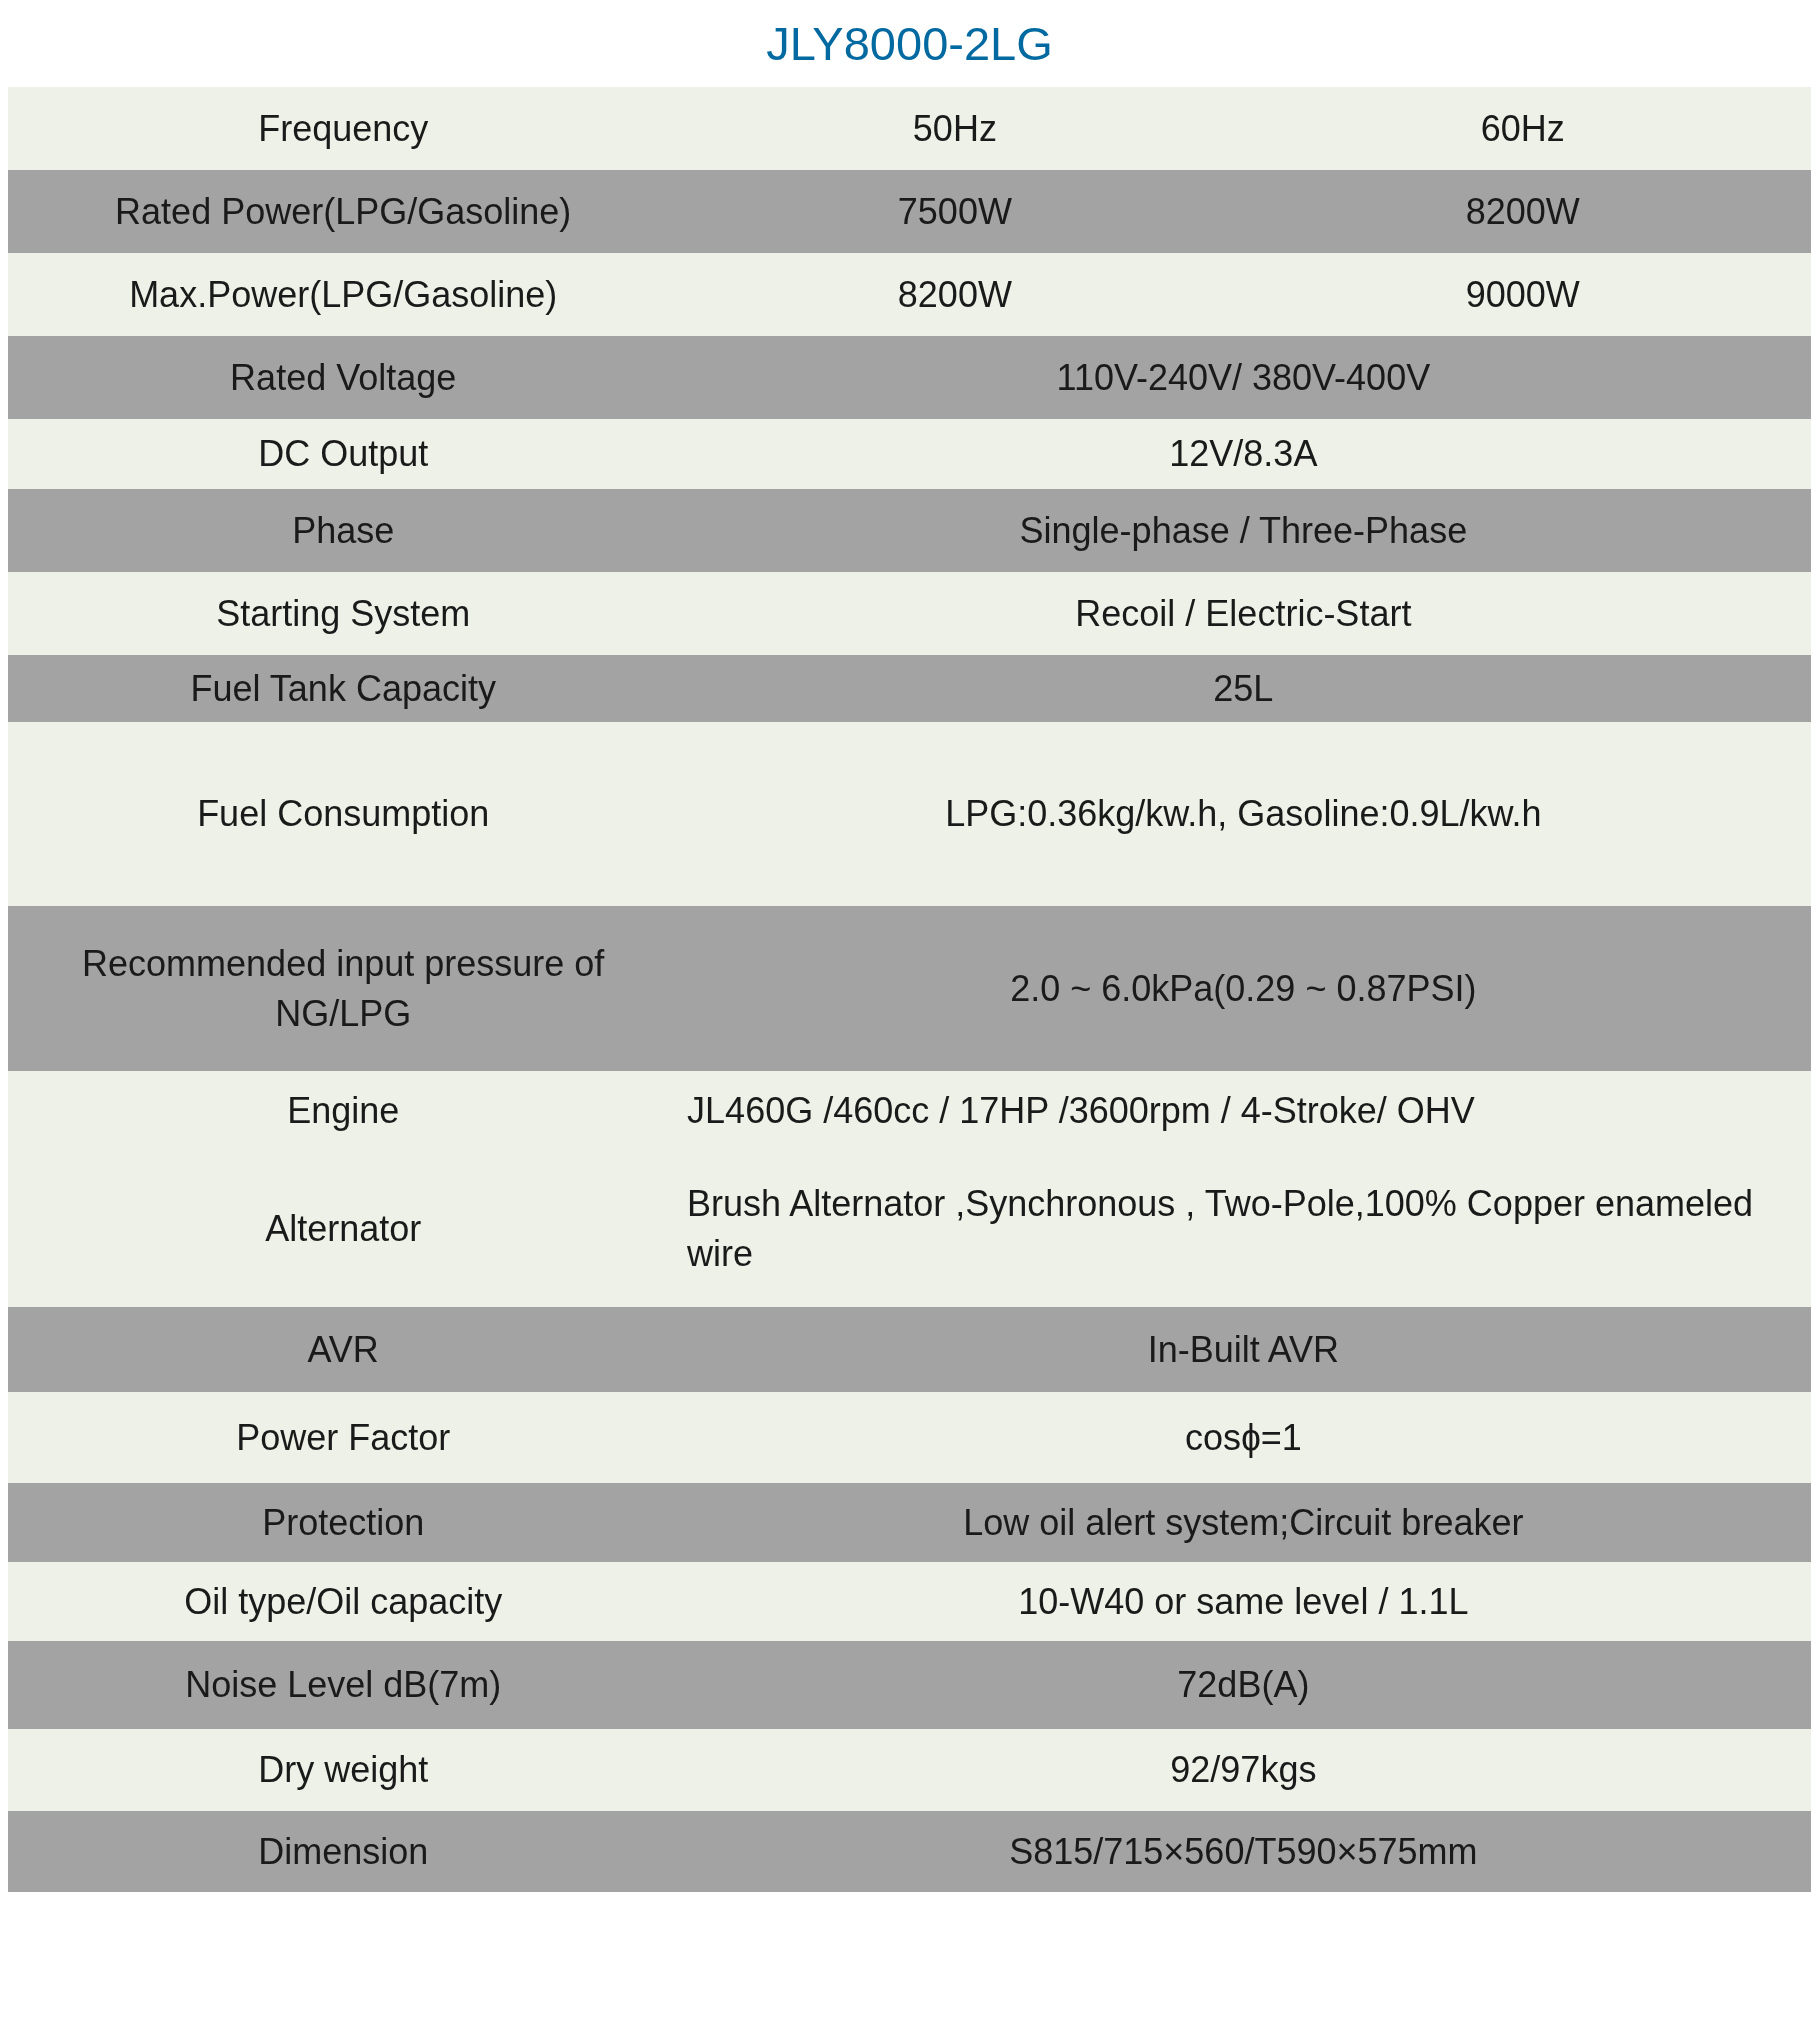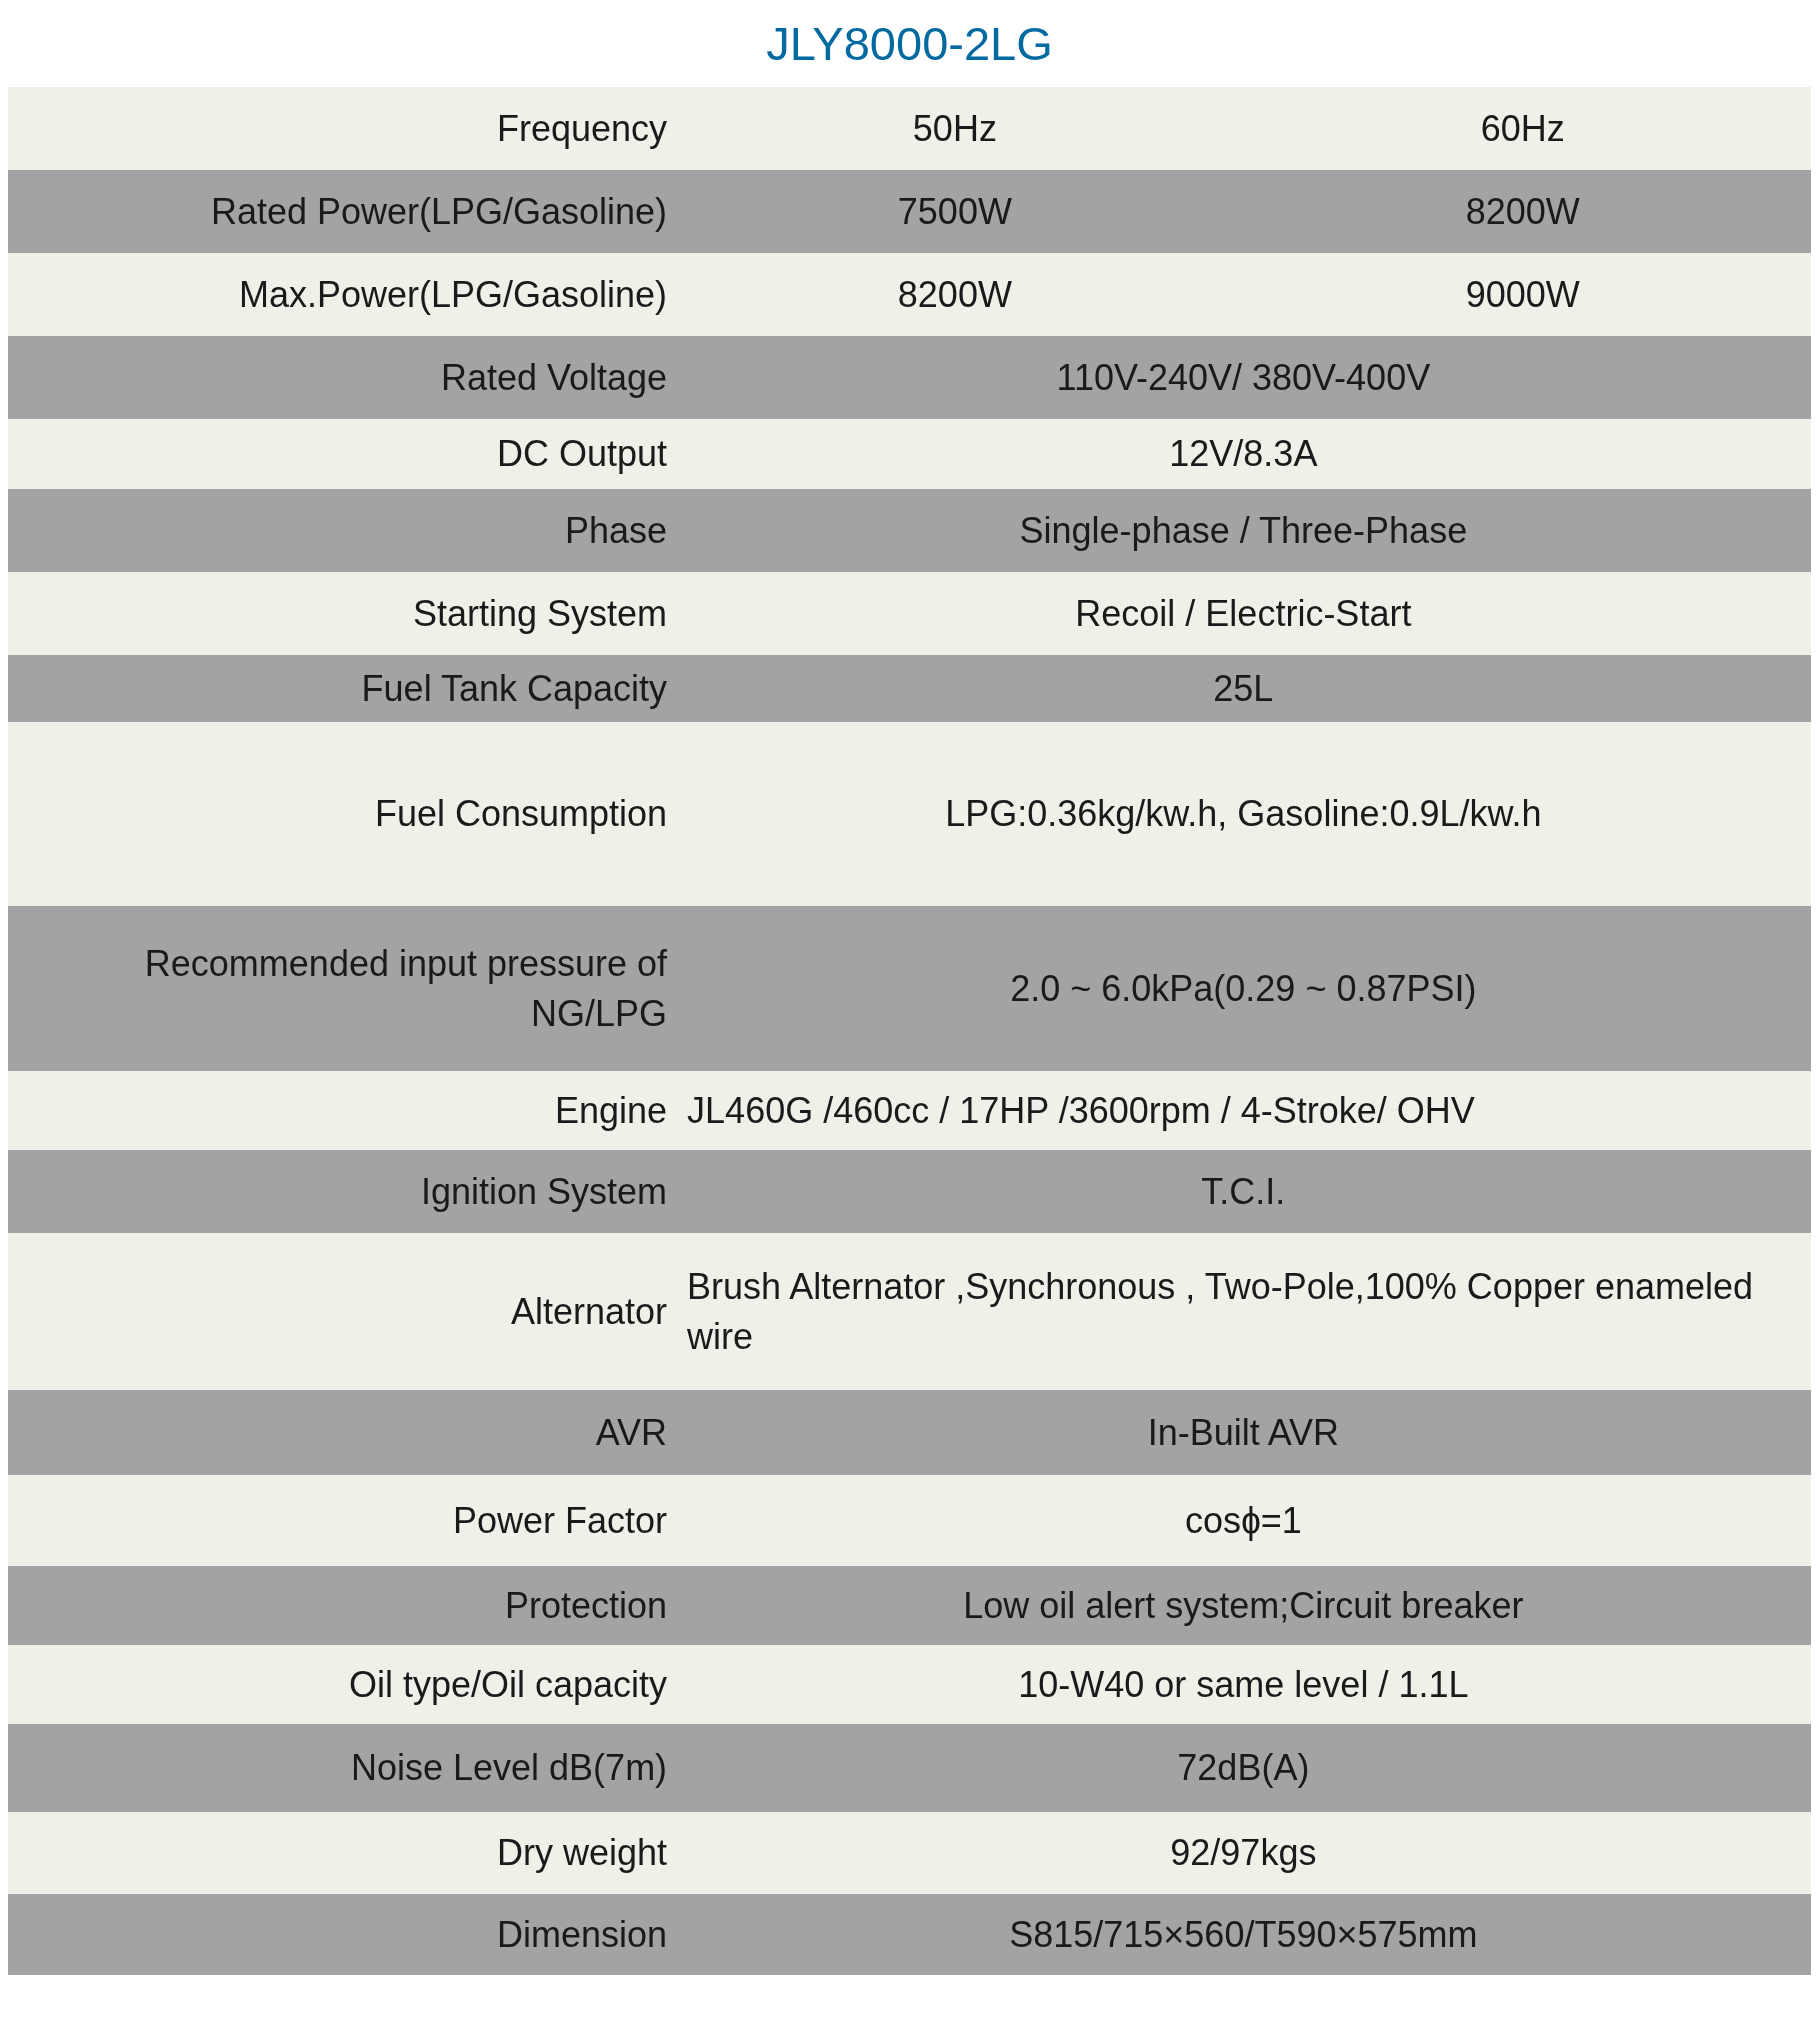--- a/index.html
+++ b/index.html
@@ -34,21 +34,21 @@
   tr.shade-light td { background: #eef1e7; }
   tr.shade-dark  td { background: #a3a3a3; }
   td {
     vertical-align: middle;
     font-size: 36px;
     line-height: 1.38;
     padding: 0;
     overflow: hidden;
   }
   td.label {
-    text-align: right;
+    text-align: center;
     padding-left: 11px;
     padding-right: 8.3px;
   }
   td.val {
     text-align: center;
     padding-left: 1.7px;
     padding-right: 1.7px;
   }
   td.val.left {
     text-align: left;
@@ -108,24 +108,20 @@
       <td class="val" colspan="2">LPG:0.36kg/kw.h, Gasoline:0.9L/kw.h</td>
     </tr>
     <tr class="shade-dark" style="height:165px">
       <td class="label">Recommended input pressure of NG/LPG</td>
       <td class="val" colspan="2">2.0 ~ 6.0kPa(0.29 ~ 0.87PSI)</td>
     </tr>
     <tr class="shade-light" style="height:79px">
       <td class="label">Engine</td>
       <td class="val left" colspan="2">JL460G /460cc / 17HP /3600rpm / 4-Stroke/ OHV</td>
     </tr>
-    <tr class="shade-dark" style="height:83px">
-      <td class="label">Ignition System</td>
-      <td class="val" colspan="2">T.C.I.</td>
-    </tr>
     <tr class="shade-light" style="height:157px">
       <td class="label">Alternator</td>
       <td class="val left" colspan="2">Brush Alternator ,Synchronous , Two-Pole,100% Copper enameled wire</td>
     </tr>
     <tr class="shade-dark" style="height:85px">
       <td class="label">AVR</td>
       <td class="val" colspan="2">In-Built AVR</td>
     </tr>
     <tr class="shade-light" style="height:91px">
       <td class="label">Power Factor</td>

